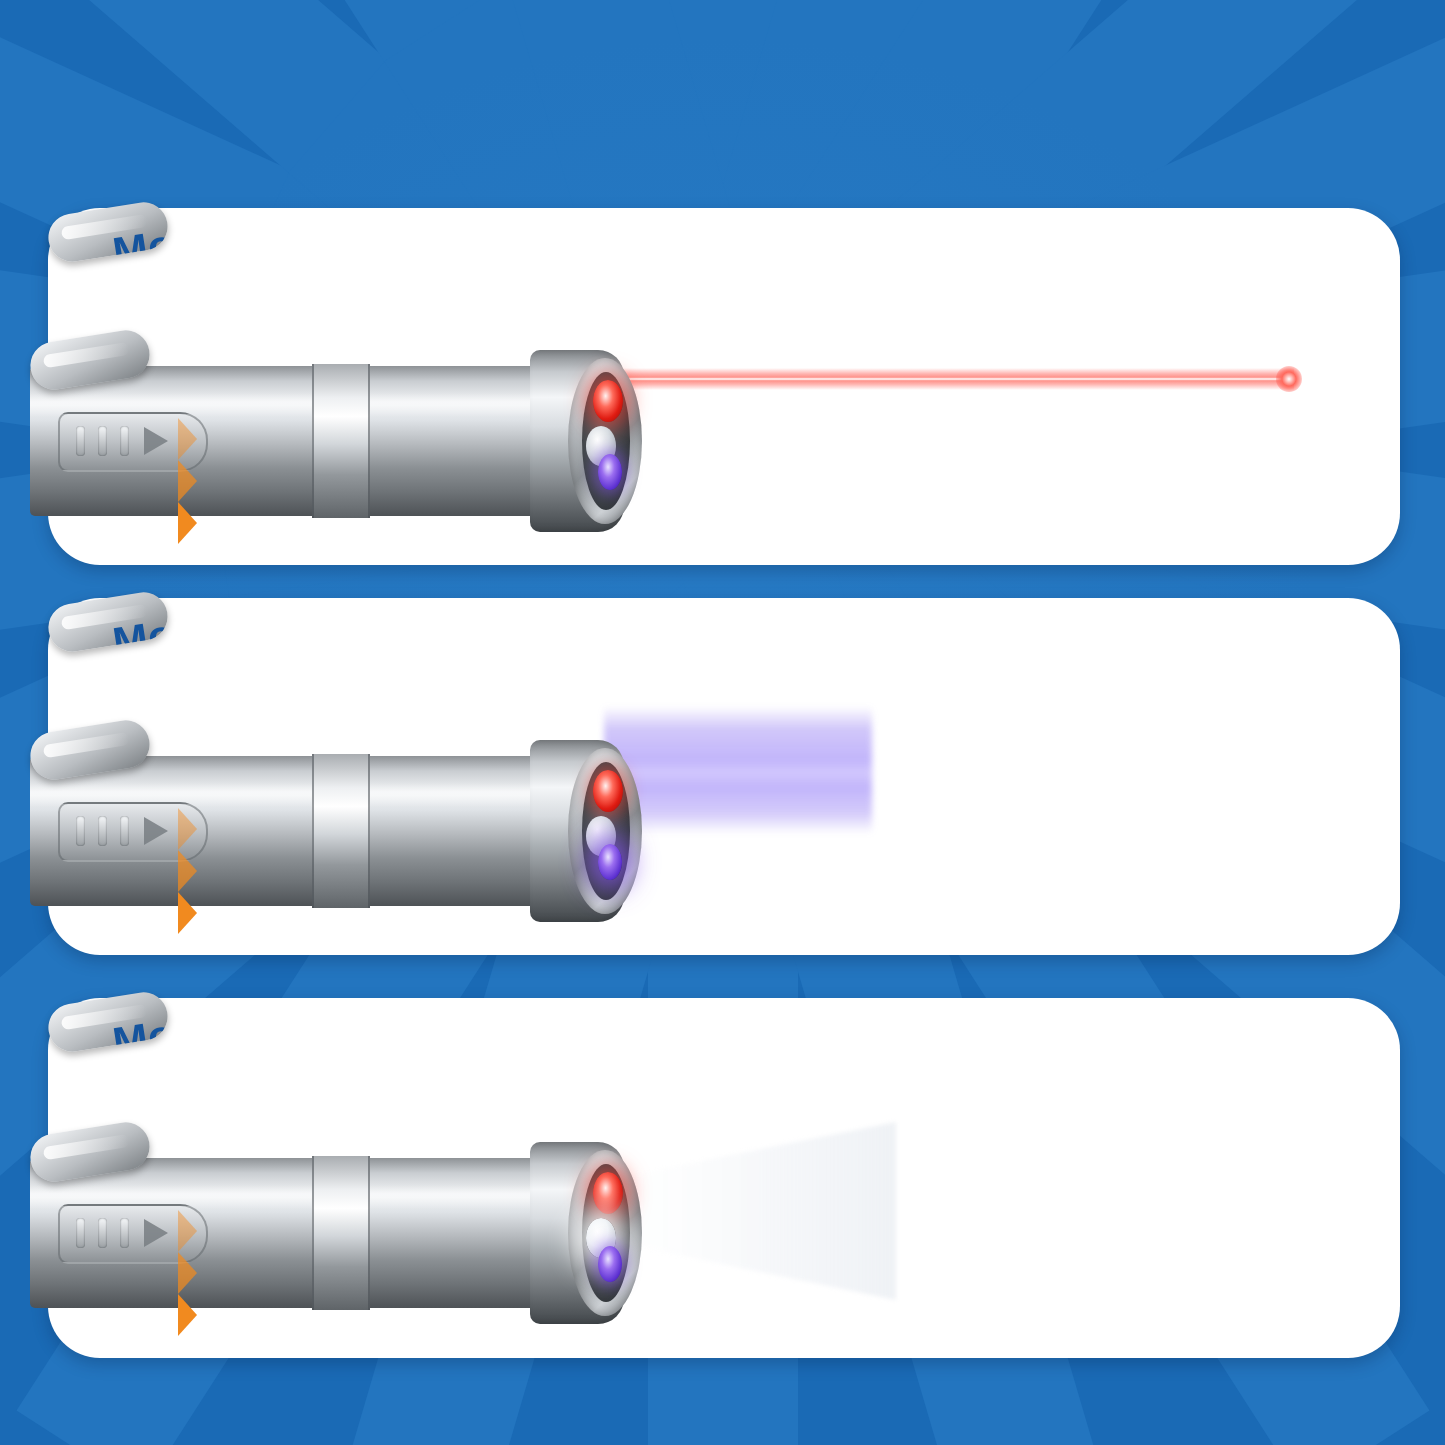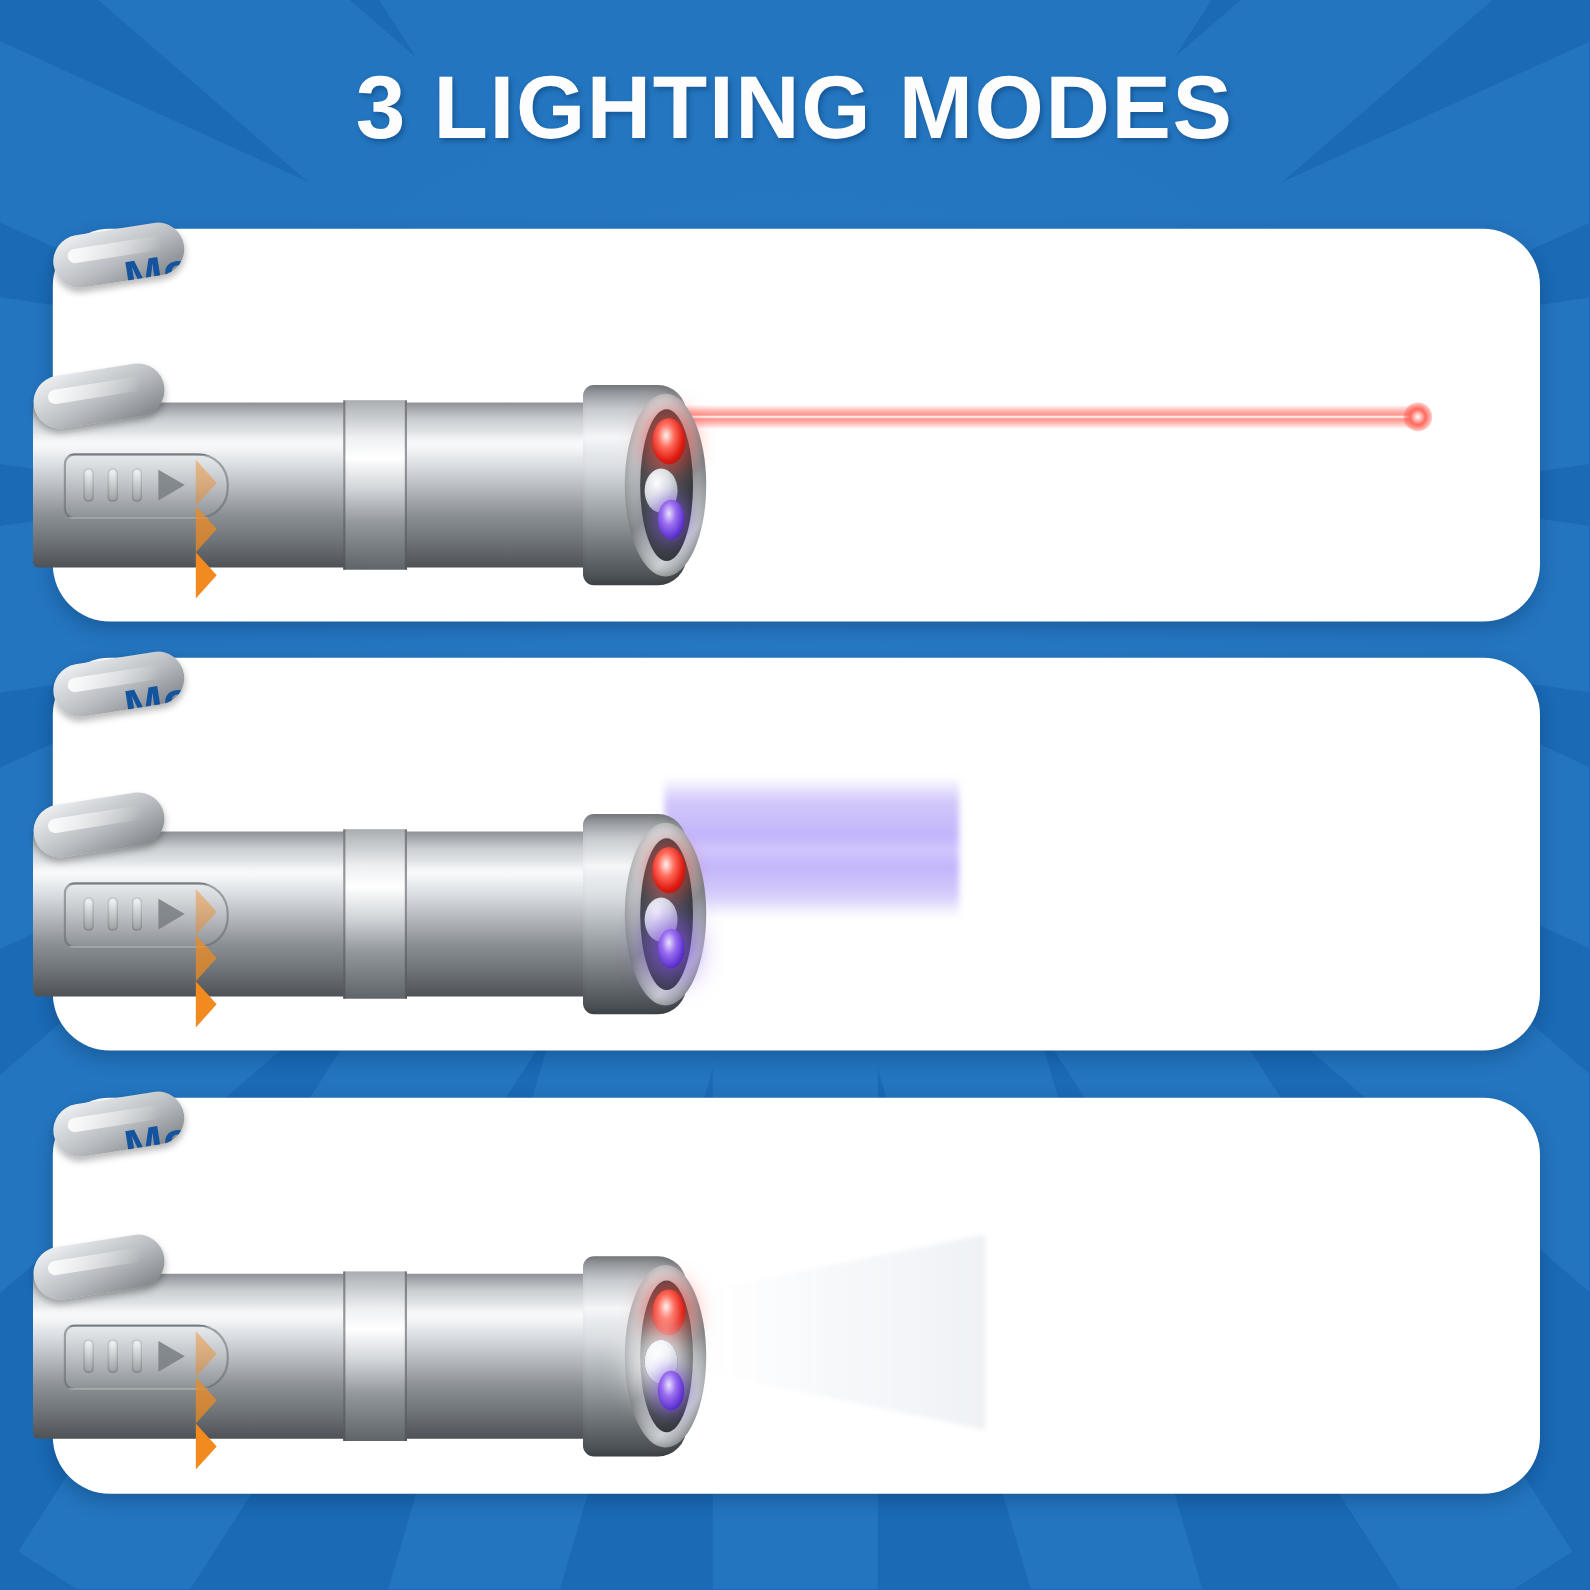--- a/index.html
+++ b/index.html
@@ -199,21 +199,20 @@
       <div class="ray" style="background: rgb(35, 117, 191); transform: translateX(-50%) rotate(229.091deg); transform-origin: 50% 30%;"></div>
       <div class="ray" style="background: rgb(35, 117, 191); transform: translateX(-50%) rotate(245.455deg); transform-origin: 50% 30%;"></div>
       <div class="ray" style="background: rgb(35, 117, 191); transform: translateX(-50%) rotate(261.818deg); transform-origin: 50% 30%;"></div>
       <div class="ray" style="background: rgb(35, 117, 191); transform: translateX(-50%) rotate(278.182deg); transform-origin: 50% 30%;"></div>
       <div class="ray" style="background: rgb(35, 117, 191); transform: translateX(-50%) rotate(294.545deg); transform-origin: 50% 30%;"></div>
       <div class="ray" style="background: rgb(35, 117, 191); transform: translateX(-50%) rotate(310.909deg); transform-origin: 50% 30%;"></div>
       <div class="ray" style="background: rgb(35, 117, 191); transform: translateX(-50%) rotate(327.273deg); transform-origin: 50% 30%;"></div>
       <div class="ray" style="background: rgb(35, 117, 191); transform: translateX(-50%) rotate(343.636deg); transform-origin: 50% 30%;"></div>
     </div>
 
-  <div class="title">3 LIGHTING MODES</div>
 
   <div class="card" id="card1">
     <div class="clip">
 
       <div class="headings">
         <div class="m-title">Mode 1: Red Light</div>
         <div class="m-sub">5 Different interactive patterns</div>
       </div>
 
     </div>

